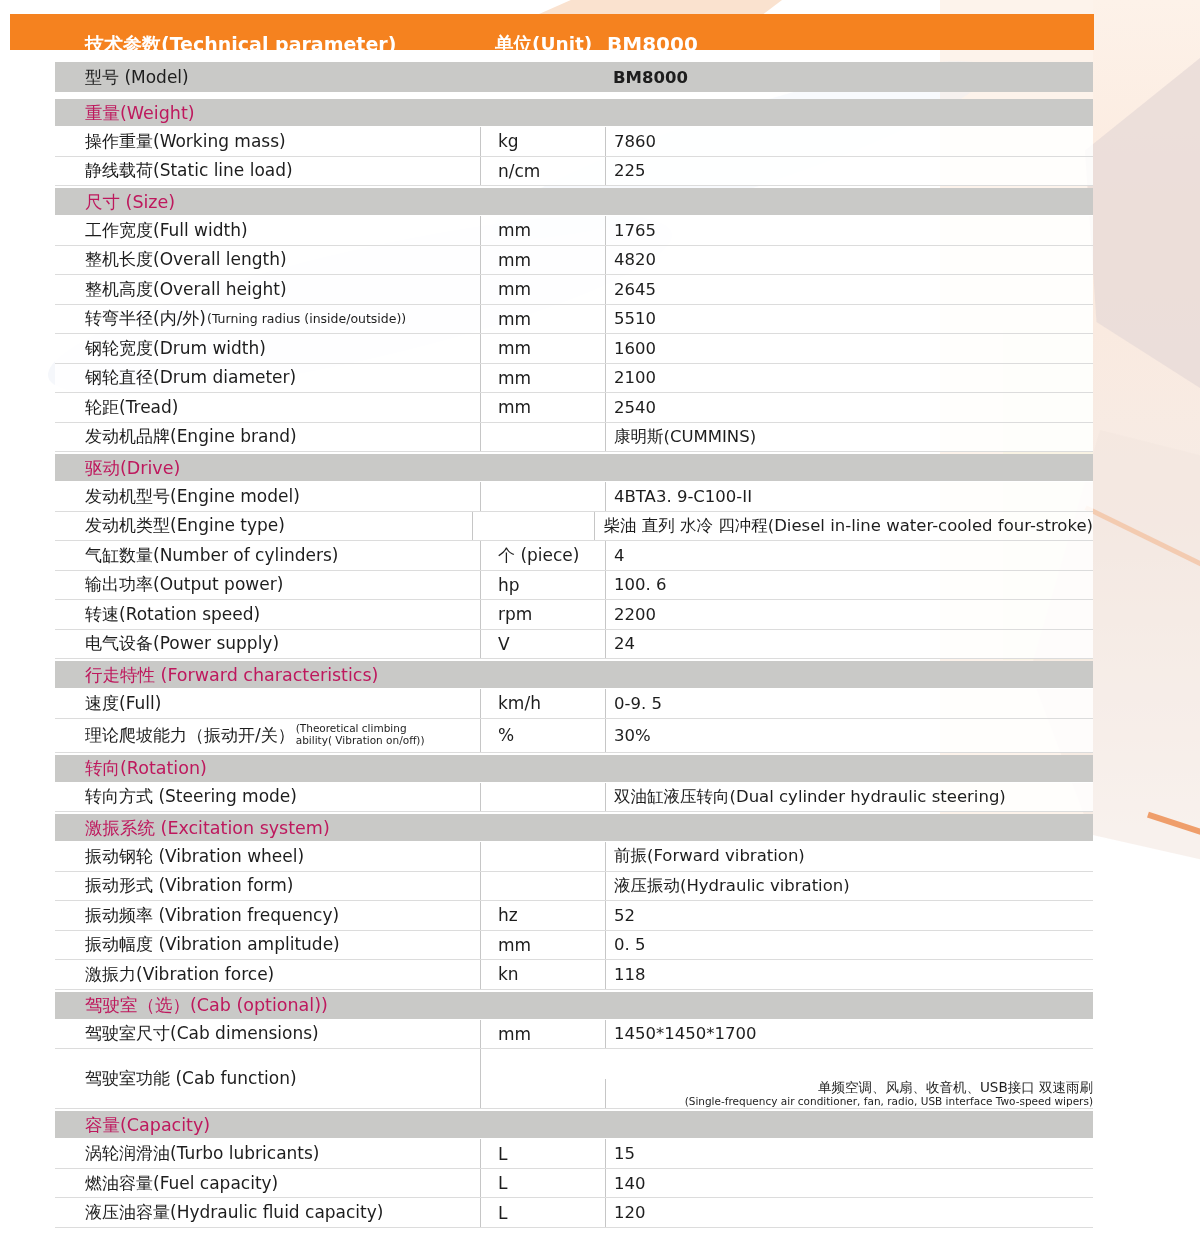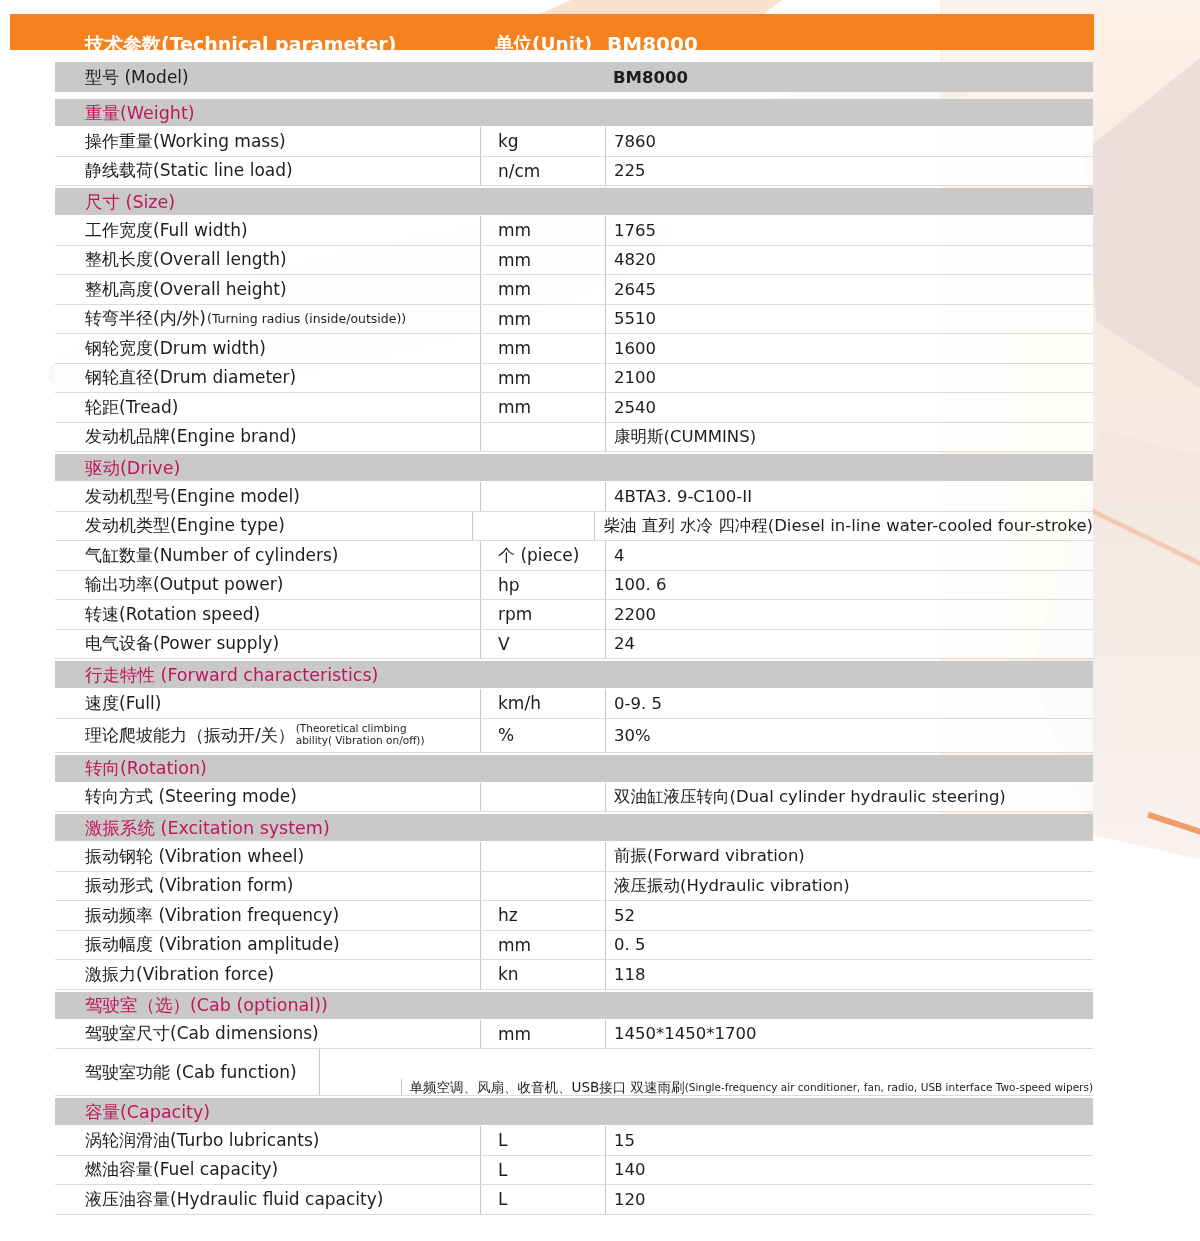--- a/index.html
+++ b/index.html
@@ -46,21 +46,21 @@
     border-bottom:1px solid #dcdcdc;min-height:29.5px;box-sizing:border-box;}
   .row.tall{min-height:34px;}
   .row.section{background:#c9c9c7;min-height:28px;margin-top:2px;border-bottom:1px solid #ffffff;
     align-items:center;padding-left:30px;}
   .row.model{background:#c9c9c7;min-height:30px;margin-bottom:7px;border-bottom:none;text-align:right;}
   .s-label{font-size:17.5px;color:#be185d;white-space:nowrap;}
   .cell{display:flex;align-items:center;box-sizing:border-box;}
   .cell.label{width:425px;padding-left:30px;white-space:nowrap;}
   .cell.unit{width:125px;padding-left:17px;border-left:1px solid #c6c6c6;font-size:17px;}
   .cell.value{flex:1;padding-left:8px;border-left:1px solid #c6c6c6;white-space:nowrap;overflow:visible;}
-  .cell.value.stacked{flex-direction:row;align-items:center;justify-content:center;margin-top:30px;}
+  .cell.value.stacked{flex-direction:column;align-items:flex-end;justify-content:center;margin-top:30px;}
   .row.model .cell.label{width:550px;}
   .row.model .cell.value{border-left:none;}
   .l-main{font-size:17px;}
   .l-small{font-size:12.5px;margin-left:1px;}
   .l-small.block{display:inline-block;width:150px;font-size:10.5px;line-height:1.1;
     white-space:normal;vertical-align:middle;}
   .v-main{font-size:16.5px;}
   .v-main.compact{font-size:13.5px;line-height:1.2;}
   .v-sub{font-size:10.5px;line-height:1.25;}
   .m-value{font-size:16.5px;font-weight:bold;}

